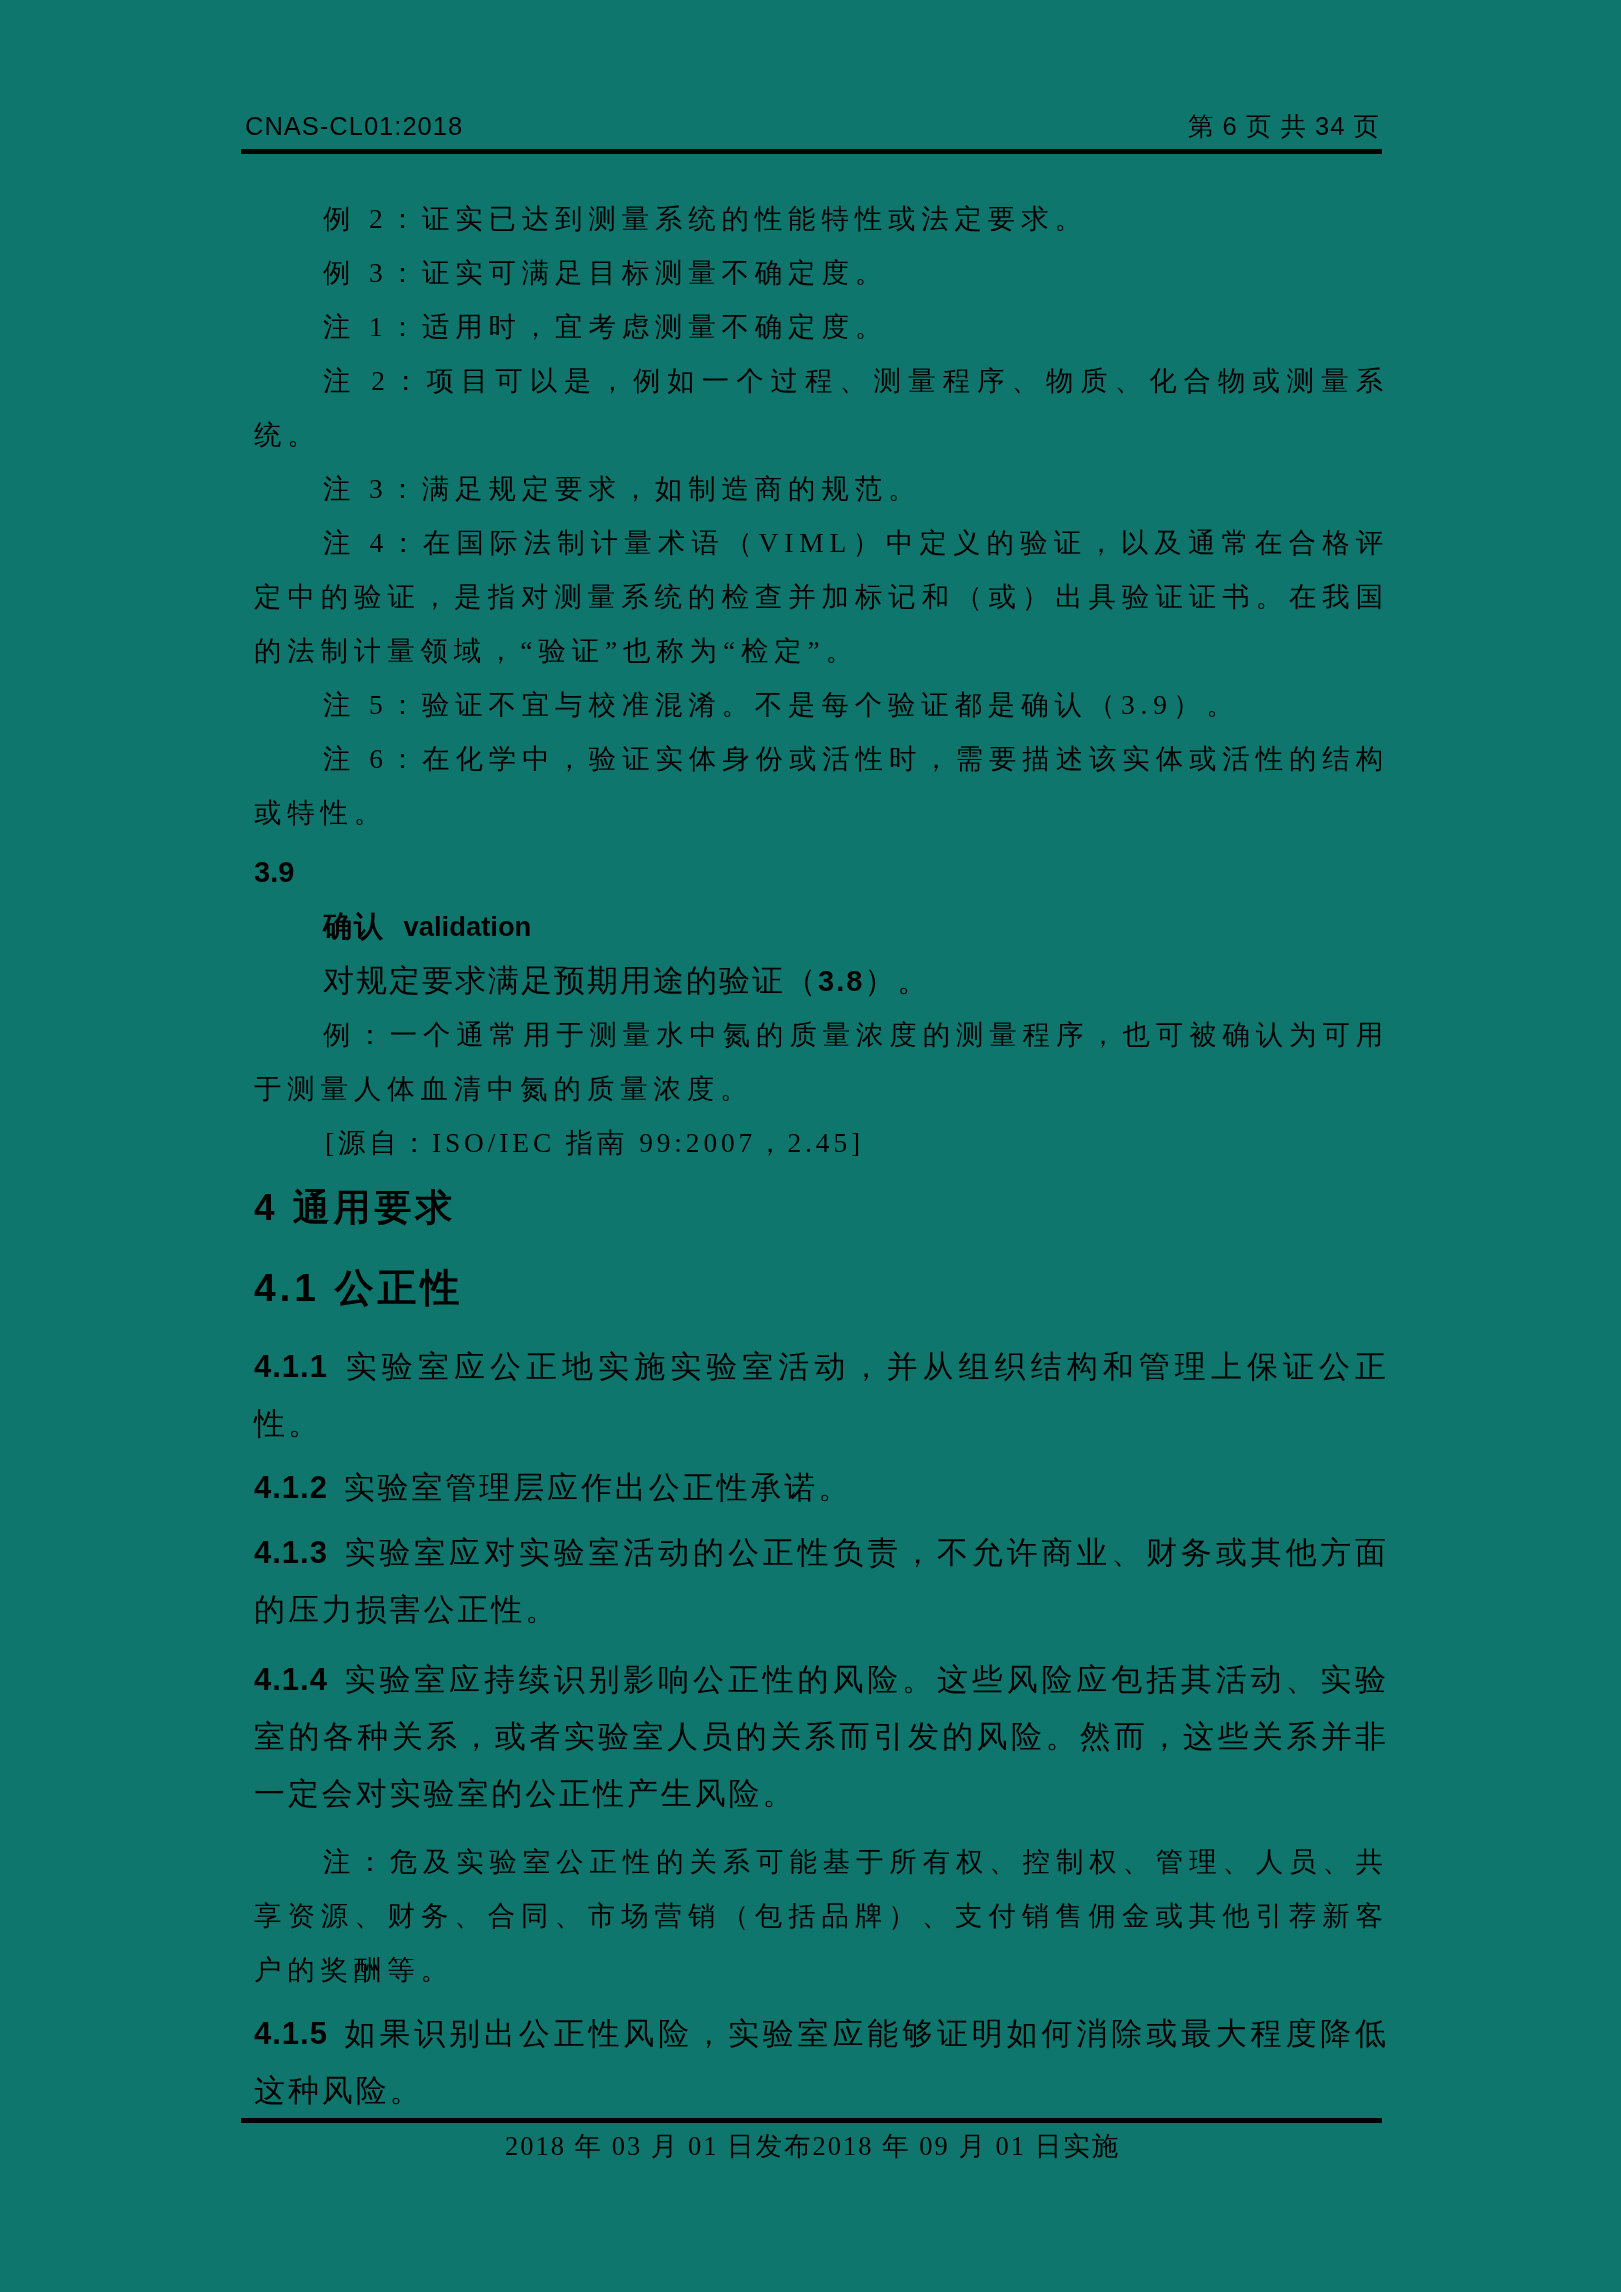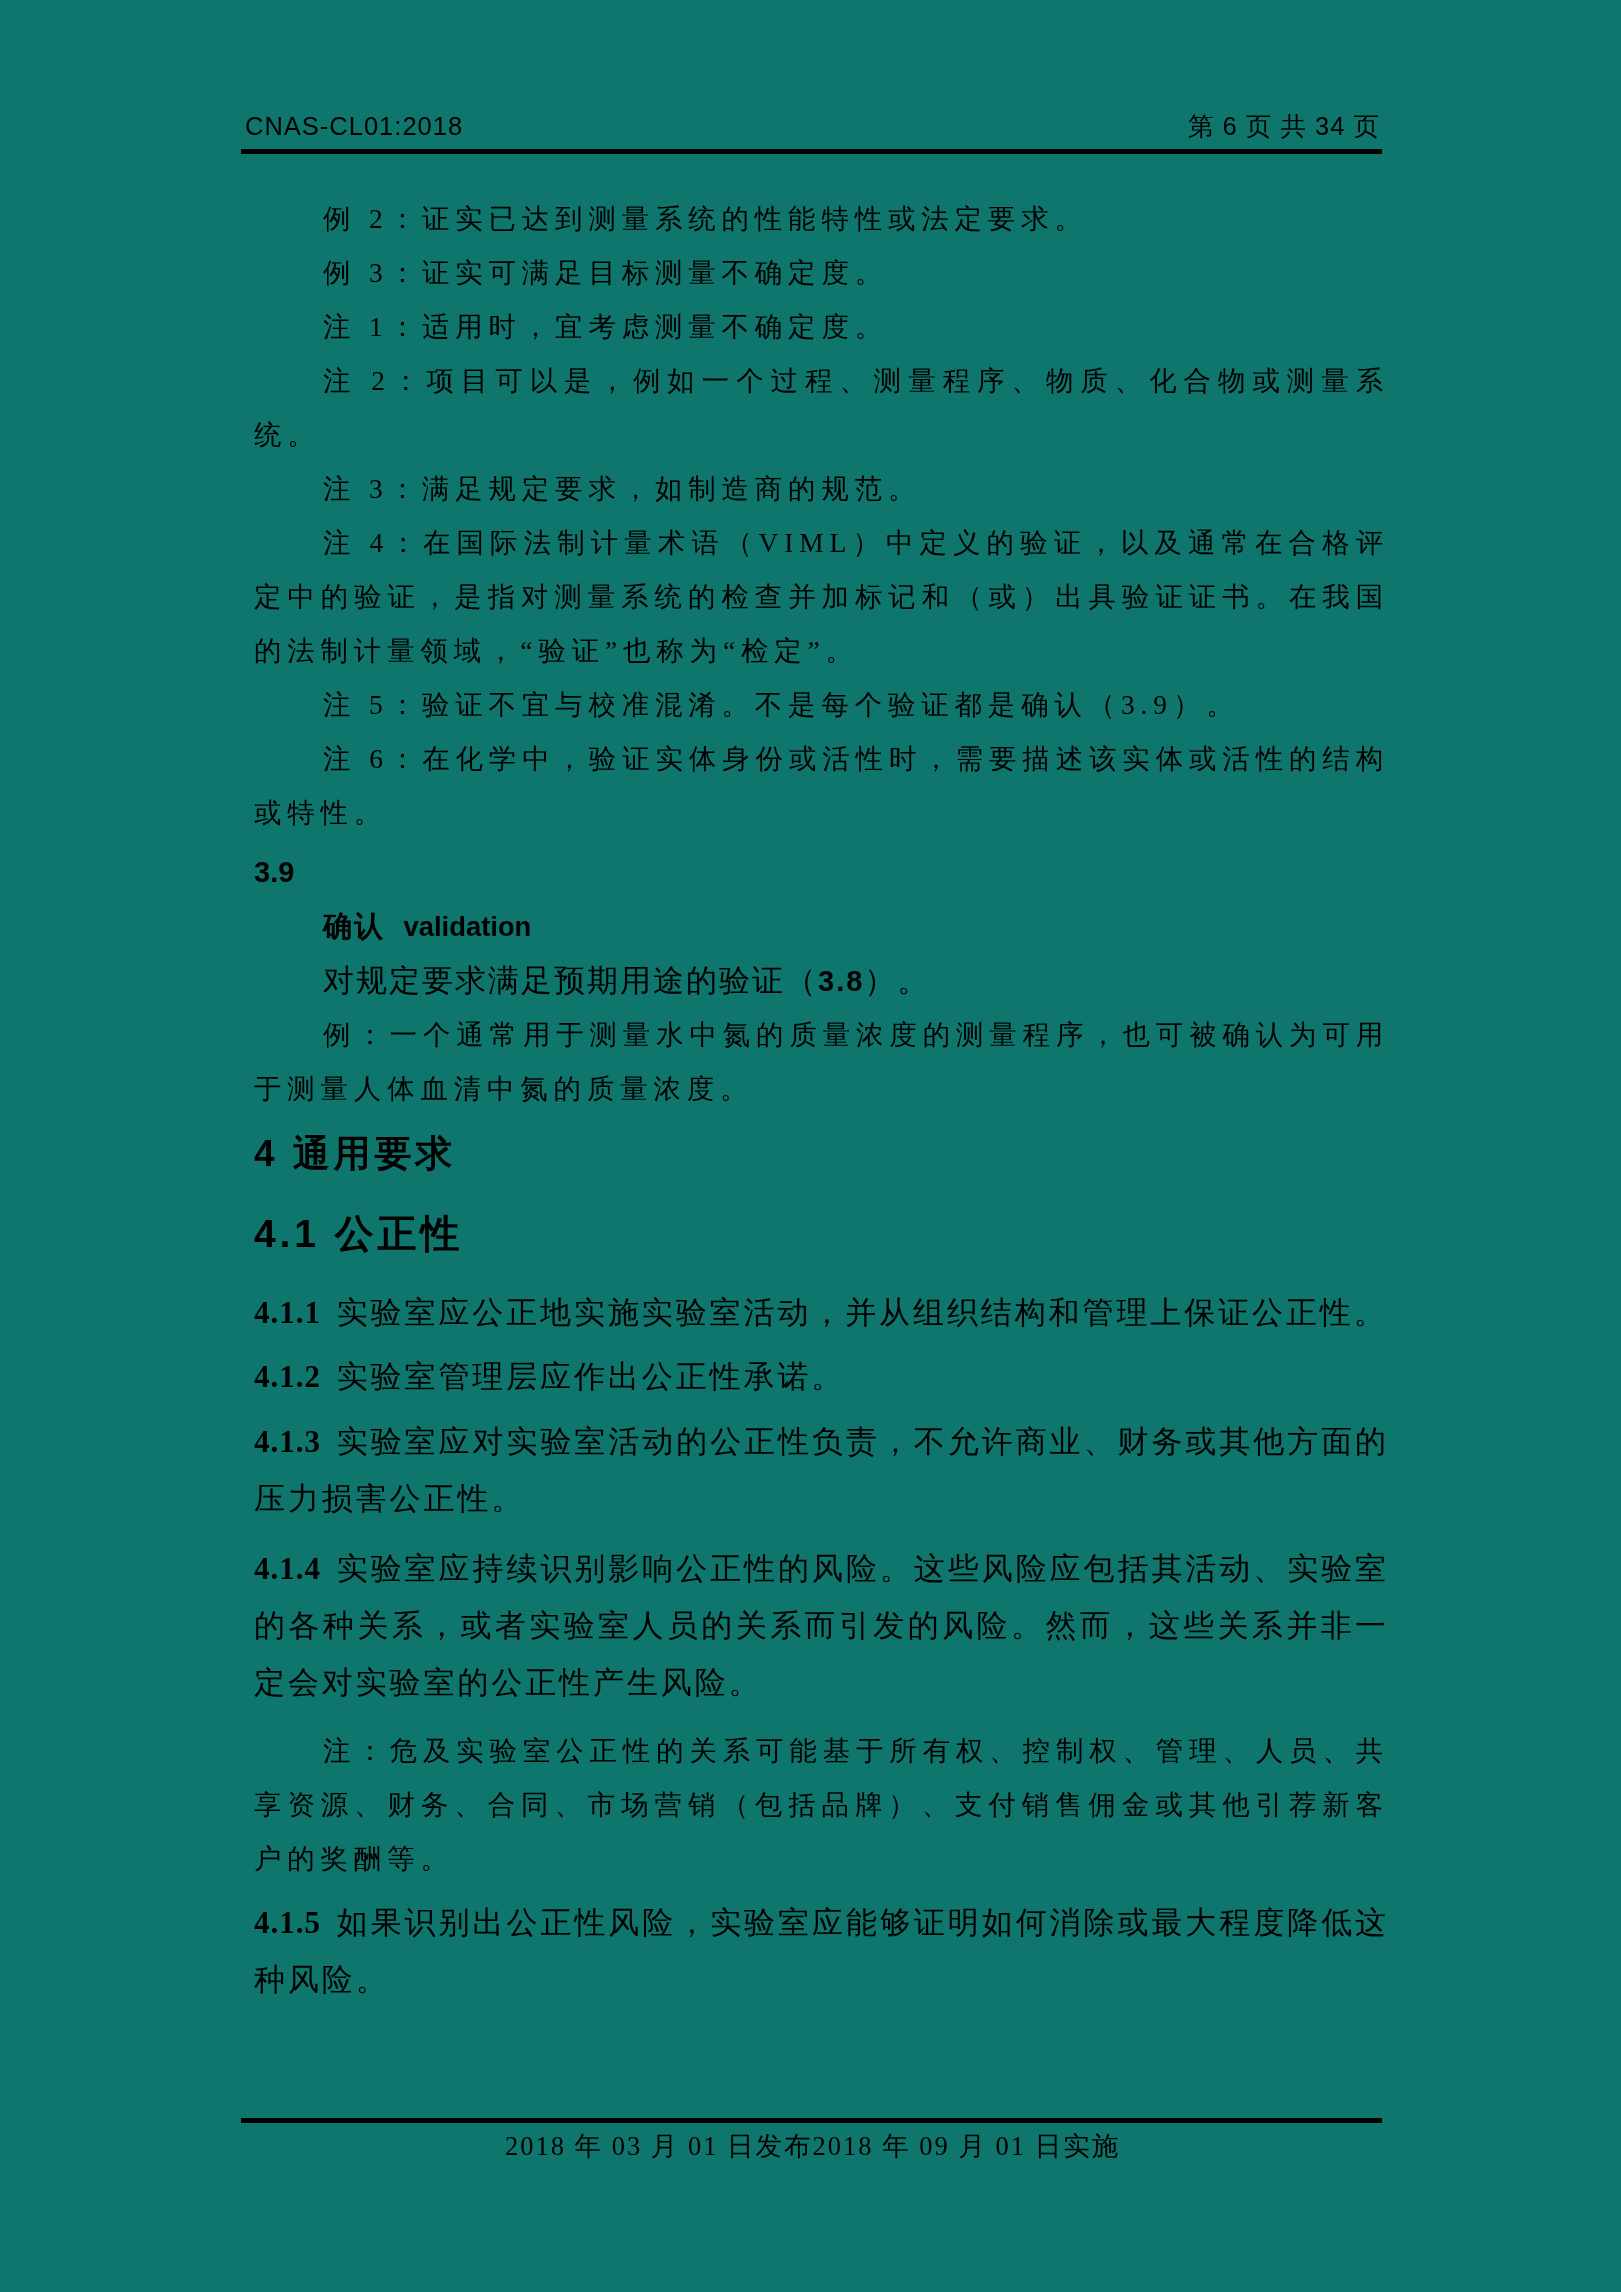--- a/index.html
+++ b/index.html
@@ -72,21 +72,21 @@
   .h2{
     margin-top:21.6px !important;
     font-size:39px;line-height:55px;font-weight:bold;letter-spacing:3.9px;
     font-family:"Liberation Sans","DejaVu Sans",sans-serif;
   }
   .clause{
     font-size:31px;line-height:57px;letter-spacing:2.9px;
     text-align:justify;
   }
   .clause .num{
-    font-family:Liberation Serif, serif;
+    font-family:Liberation Sans, sans-serif;
     font-weight:bold;letter-spacing:1px;
     padding-right:15.7px;
   }
   .c411{margin-top:22.5px !important;}
   .c412{margin-top:6.9px !important;}
   .c413{margin-top:7.8px !important;}
   .c414{margin-top:13.7px !important;}
   .c415{margin-top:7.8px !important;}
   .body-note{
     margin-top:12.7px !important;
@@ -116,20 +116,21 @@
     <p class="note">注 5：验证不宜与校准混淆。不是每个验证都是确认（3.9）。</p>
     <p class="note">注 6：在化学中，验证实体身份或活性时，需要描述该实体或活性的结构或特性。</p>
 
     <p class="clause-num-line">3.9</p>
 
     <p class="term-line"><span>确认</span>&nbsp;&nbsp;<span class="en">validation</span></p>
 
     <p class="definition"><span>对规定要求满足预期用途的验证（</span><span class="ref-bold">3.8</span><span>）。</span></p>
 
     <p class="note">例：一个通常用于测量水中氮的质量浓度的测量程序，也可被确认为可用于测量人体血清中氮的质量浓度。</p>
+    <p class="source">[源自：ISO/IEC 指南 99:2007，2.45]</p>
 
     <p class="h1">4 通用要求</p>
     <p class="h2">4.1 公正性</p>
 
     <p class="clause c411"><span class="num">4.1.1</span><span>实验室应公正地实施实验室活动，并从组织结构和管理上保证公正性。</span></p>
 
     <p class="clause c412"><span class="num">4.1.2</span><span>实验室管理层应作出公正性承诺。</span></p>
 
     <p class="clause c413"><span class="num">4.1.3</span><span>实验室应对实验室活动的公正性负责，不允许商业、财务或其他方面的压力损害公正性。</span></p>
 

